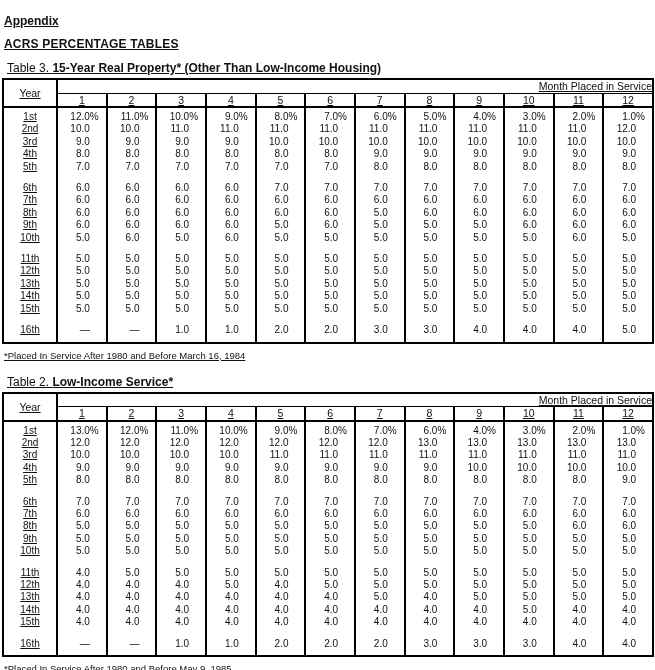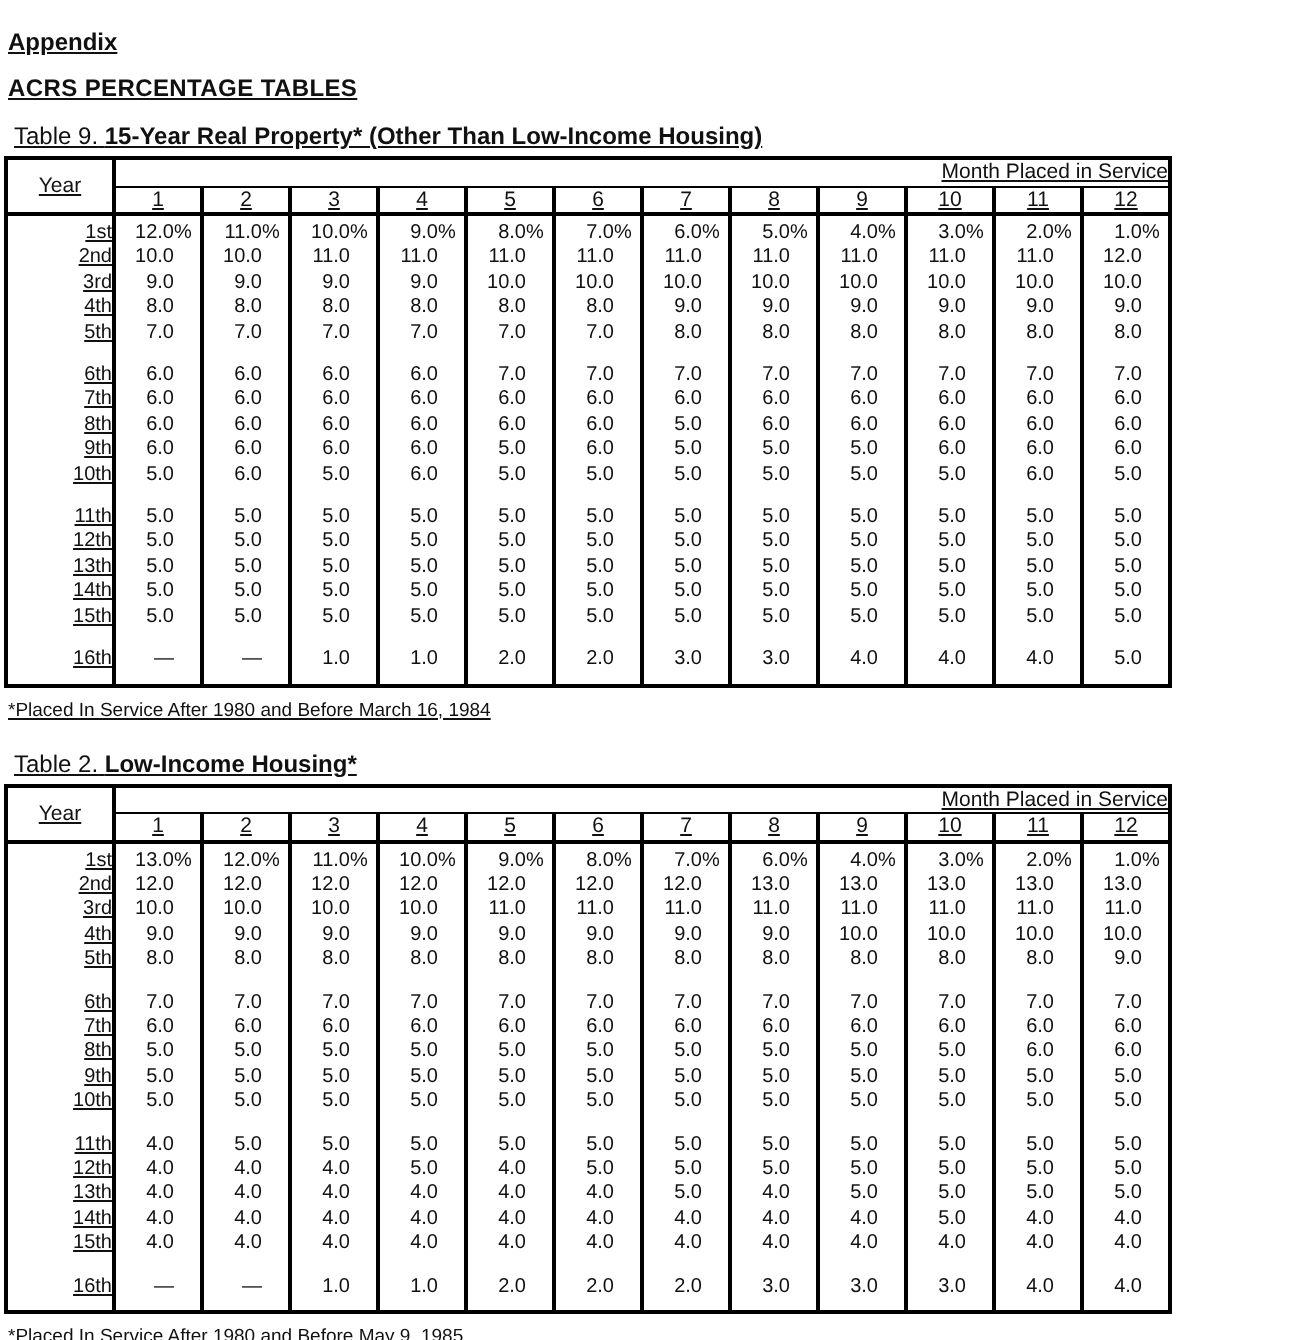--- a/index.html
+++ b/index.html
@@ -12,21 +12,21 @@
     overflow: hidden;
   }
   .page { padding: 13px 1px 0 2px; text-decoration: underline; }
   .h-appendix { font-size: 12px; font-weight: bold; margin: 1px 0 0 2px; }
   .h-main { font-size: 12px; font-weight: bold; margin: 9px 16px 0 2px; letter-spacing: .2px; }
   .tbl-title { font-size: 12px; margin: 10px 0 3px 5px; }
   .tbl-title .tname { font-weight: bold; }
   table {
     border-collapse: collapse;
     table-layout: fixed;
-    width: 584px;
+    width: 652px;
     border: 2px solid #000;
   }
   col.cy { width: 54px; }
   th, td { padding: 0; font-weight: normal; }
   th.yh {
     font-size: 10.5px; text-align: center; vertical-align: middle;
     border-right: 2px solid #000; border-bottom: 2px solid #000;
   }
   th.mh {
     font-size: 10.5px; text-align: right; height: 14px;
@@ -37,34 +37,34 @@
     border-bottom: 2px solid #000;
   }
   th.nh + th.nh { border-left: 2px solid #000; }
   tbody td { font-size: 10px; line-height: 12.4px; text-align: center; }
   tbody td + td { border-left: 2px solid #000; }
   tbody tr.first td { padding-top: 3px; }
   tbody tr.last td { padding-bottom: 5px; }
   tbody tr.gap td { height: 9px; }
   td .v { display: inline-block; width: 26px; text-align: right; }
   td .p { display: inline-block; width: 10px; text-align: left; }
-  td.yr { font-size: 10px; text-align: right; }
+  td.yr { font-size: 10px; }
   .footnote { font-size: 9.5px; margin: 6px 0 0 2px; }
   .sec2 { margin-top: 14px; }
 </style>
 </head>
 <body>
 
 <div class="page">
 
   <div class="h-appendix">Appendix</div>
   <div class="h-main">ACRS PERCENTAGE TABLES</div>
 
   <div class="section sec1">
-    <div class="tbl-title"><span class="tlabel">Table 9.</span> <span class="tname">15-Year Real Property* (Other Than Low-Income Housing)</span></div>
+    <div class="tbl-title"><span class="tlabel">Table 3.</span> <span class="tname">15-Year Real Property* (Other Than Low-Income Housing)</span></div>
     <table>
         <colgroup>
           <col class="cy">
           <col class="cm">
           <col class="cm">
           <col class="cm">
           <col class="cm">
           <col class="cm">
           <col class="cm">
           <col class="cm">
@@ -379,21 +379,21 @@
             <td><span class="v">4.0</span><span class="p"></span></td>
             <td><span class="v">4.0</span><span class="p"></span></td>
             <td><span class="v">5.0</span><span class="p"></span></td>
           </tr>
         </tbody>
       </table>
     <div class="footnote">*Placed In Service After 1980 and Before March 16, 1984</div>
   </div>
 
   <div class="section sec2">
-    <div class="tbl-title"><span class="tlabel">Table 2.</span> <span class="tname">Low-Income Housing*</span></div>
+    <div class="tbl-title"><span class="tlabel">Table 2.</span> <span class="tname">Low-Income Service*</span></div>
     <table>
         <colgroup>
           <col class="cy">
           <col class="cm">
           <col class="cm">
           <col class="cm">
           <col class="cm">
           <col class="cm">
           <col class="cm">
           <col class="cm">

